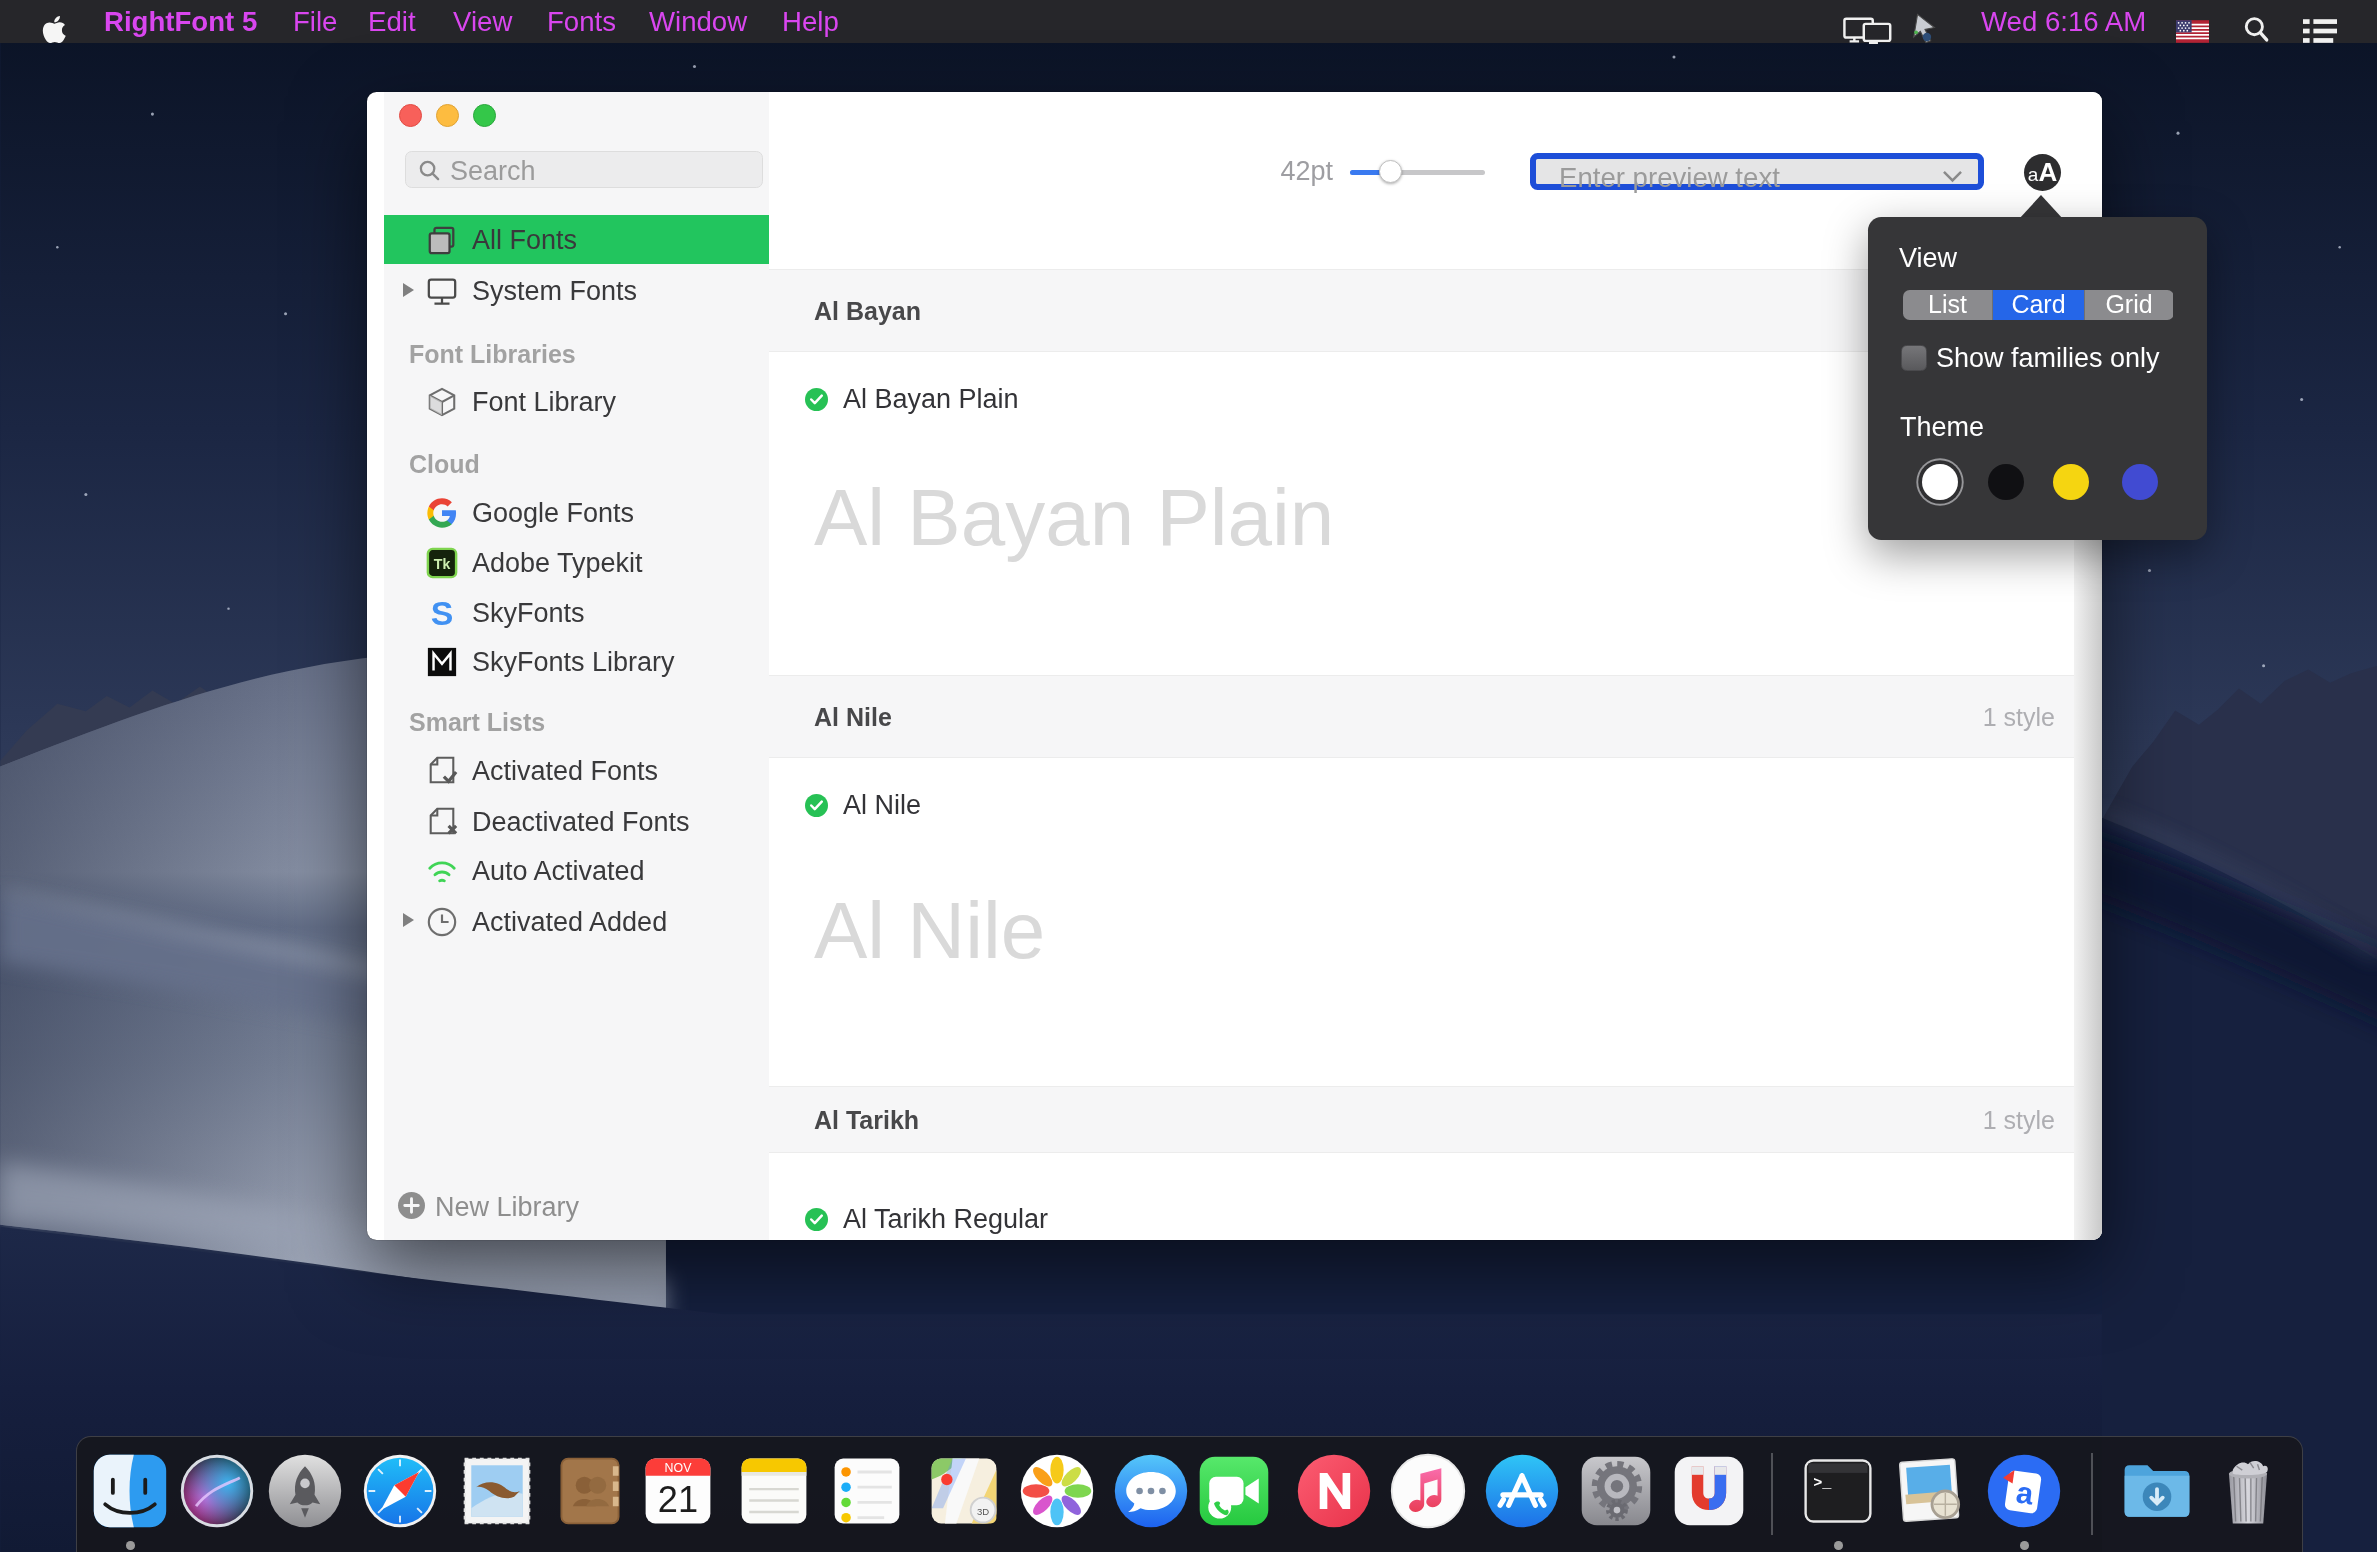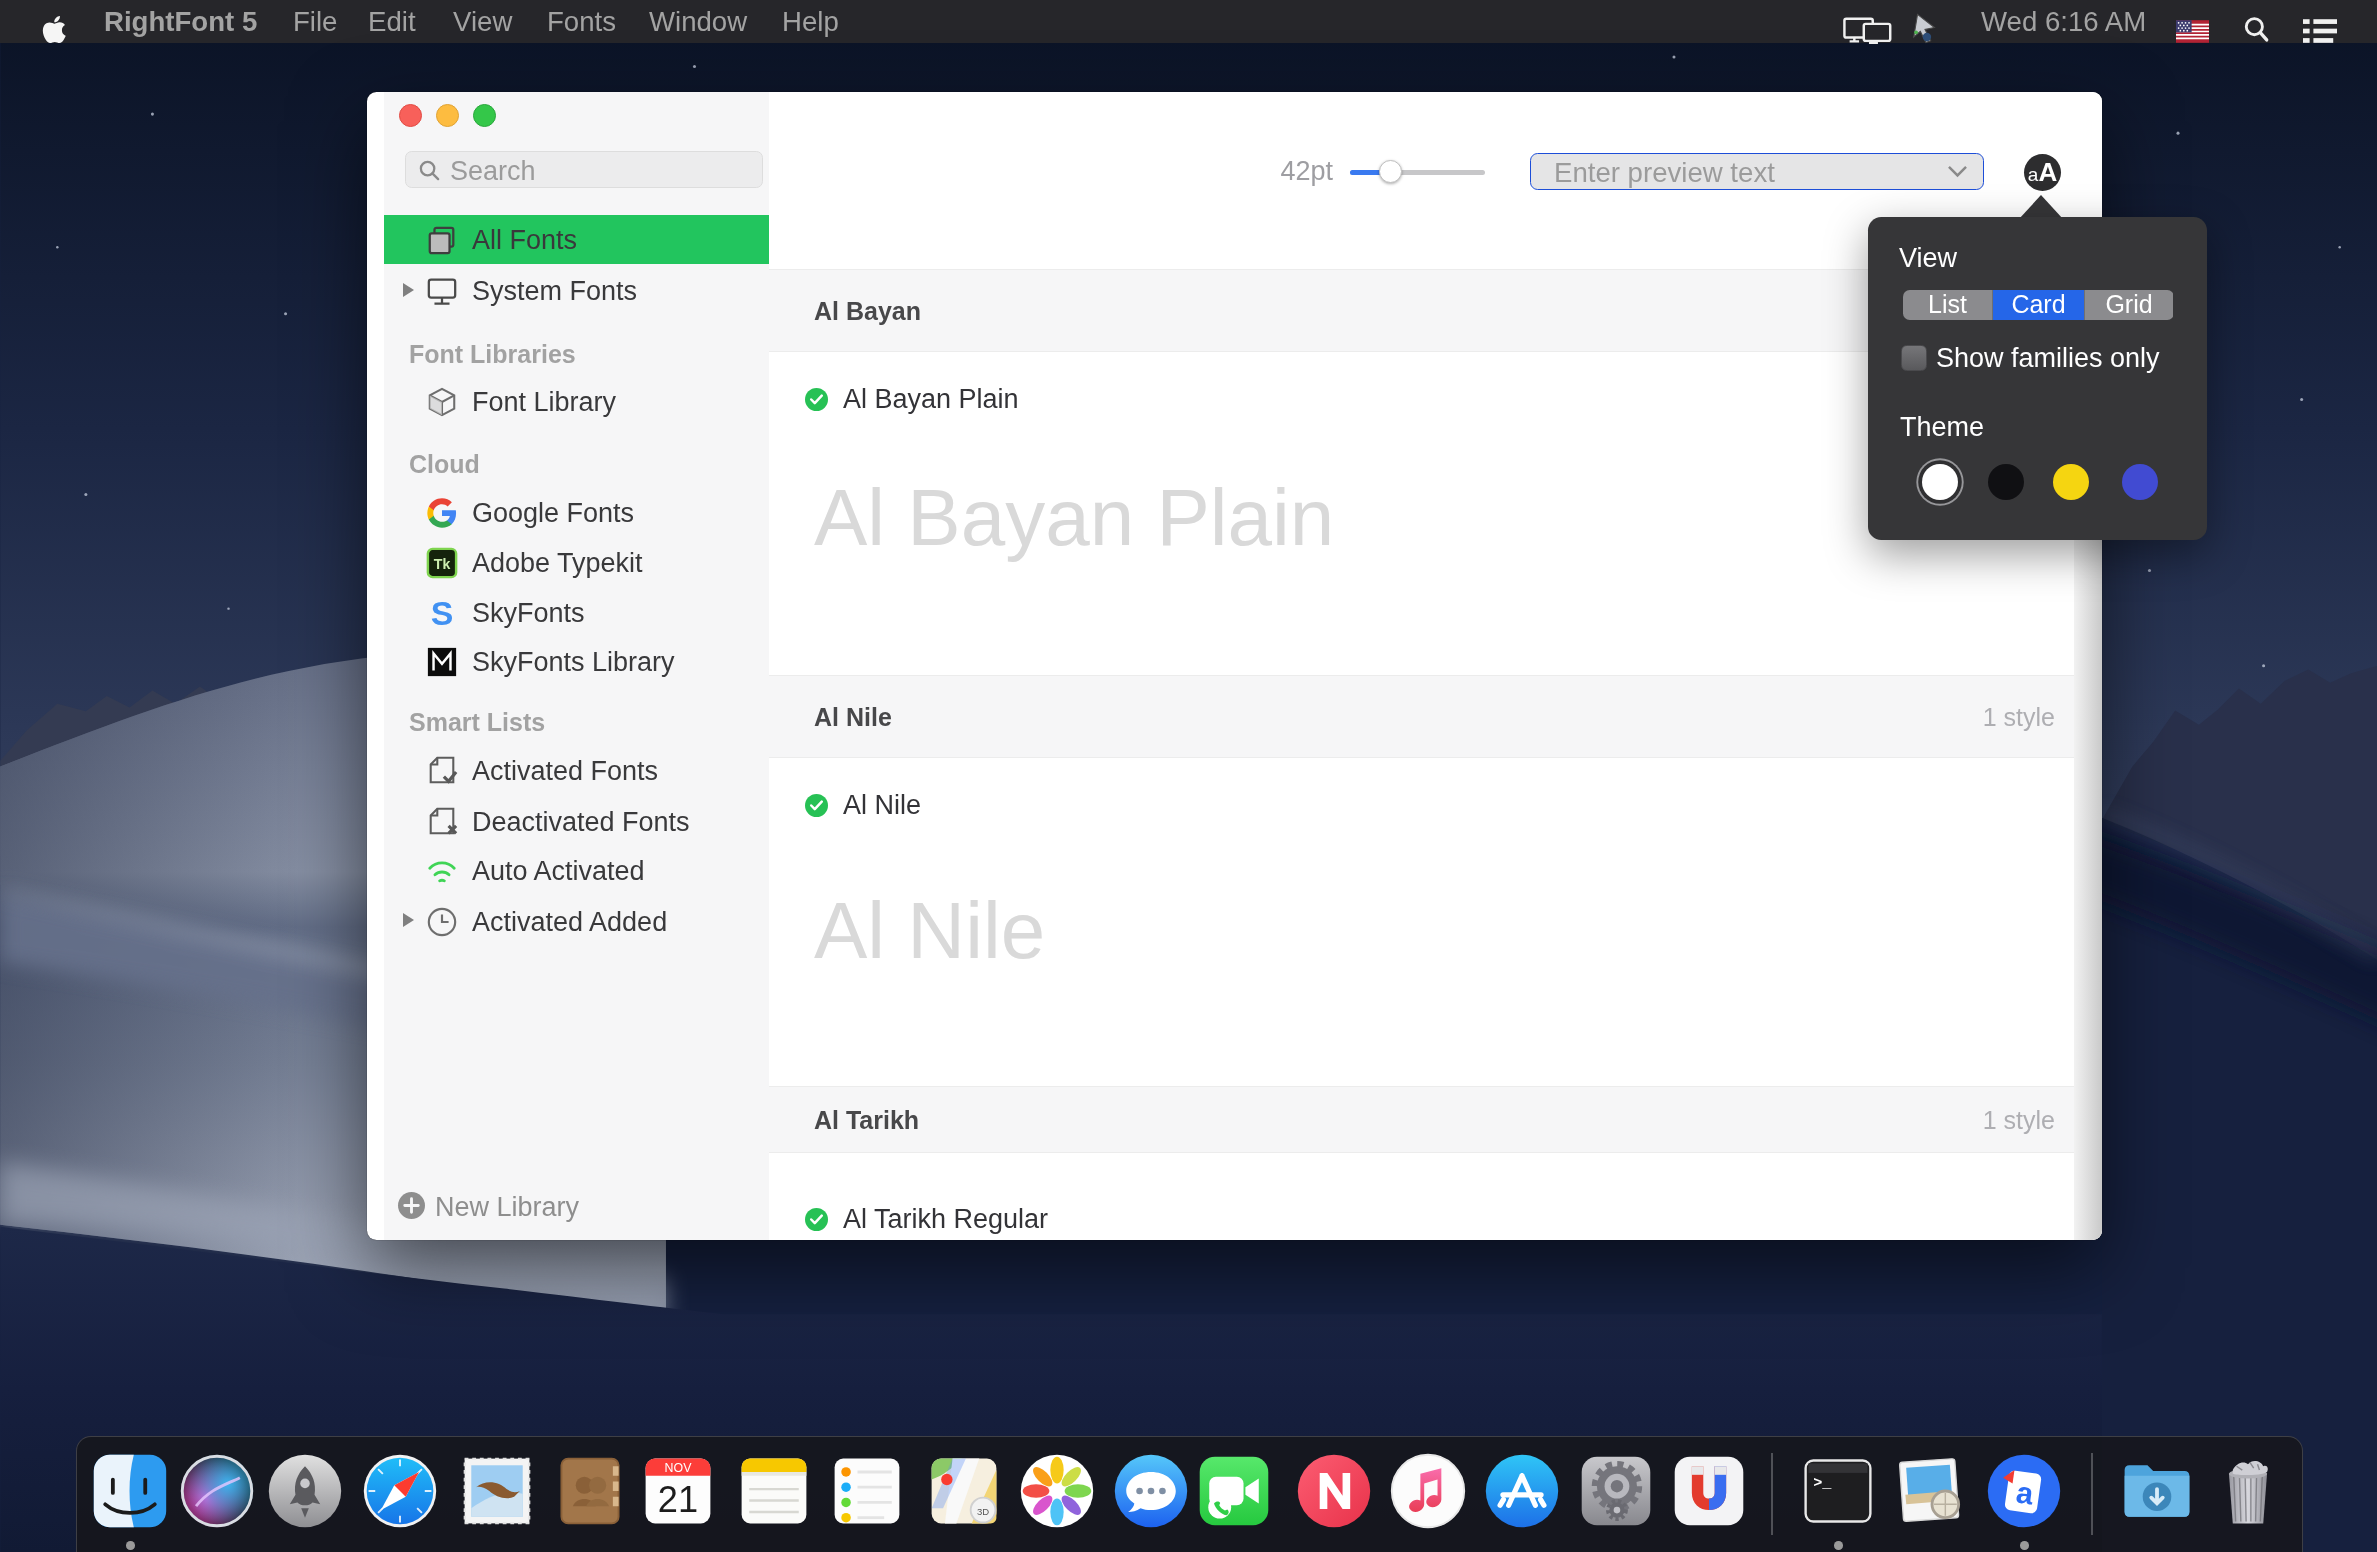--- a/index.html
+++ b/index.html
@@ -2,21 +2,21 @@
 <html style="font-size:15px"><head>
 <meta charset="utf-8">
 <style>
 * { margin:0; padding:0; box-sizing:border-box; }
 html,body { width:2378px; height:1552px; overflow:hidden; }
 body { font-family:"Liberation Sans", sans-serif; }
 #screen { position:relative; width:2378px; height:1552px; overflow:hidden; background:#15203f; }
 #wallpaper { position:absolute; left:0; top:0; }
 
 #menubar { position:absolute; left:0; top:0; width:2378px; height:43px; background:#26262a;
-  color:#a3a3a3; font-size:27.6px; }
+  color:#d946ef; font-size:27.6px; }
 .mb { position:absolute; top:0; height:43px; line-height:43px; }
 
 #window { position:absolute; left:367px; top:92px; width:1735px; height:1148px;
   border-radius:9.5px; overflow:hidden; background:#fff;
   box-shadow:0 28.5px 76px rgba(0,0,0,0.55), 0 0 1px rgba(0,0,0,0.8); }
 #sidebar { position:absolute; left:0; top:0; width:401px; height:1148px; background:#f6f6f7;
   border-right:1px solid #e4e4e5;margin-left:17px; }
 .srow { position:absolute; left:0; width:401px; height:49px; }
 .srow .lbl { position:absolute; left:88px; top:50%; transform:translateY(-50%); font-size:27px; color:#39393b; white-space:nowrap; }
 .srow .ic { position:absolute; left:42px; top:50%; transform:translateY(-50%); width:32px; height:32px; }
@@ -287,21 +287,21 @@
           <path d="M14 7 L14 21 M7 14 L21 14" stroke="#f6f6f7" stroke-width="3" stroke-linecap="round"></path>
         </svg>
       </div>
       <div style="position:absolute; left:51px; top:1100px; font-size:27px; color:#8e8e8e;">New Library</div>
     </div>
     <div id="content">
       <div style="position:absolute; left:476px; top:64px; width:88px; text-align:right; font-size:27px; color:#9e9ea2;">42pt</div>
       <div style="position:absolute; left:581px; top:78px; width:135px; height:4.8px; border-radius:2.9px; background:#c7c7c9;"></div>
       <div style="position:absolute; left:581px; top:78px; width:40px; height:4.8px; border-radius:2.9px; background:#3a7af0;"></div>
       <div style="position:absolute; left:610px; top:68px; width:23px; height:23px; border-radius:50%; background:#fff; border:1px solid #c0c0c0; box-shadow:0 1px 2.9px rgba(0,0,0,0.3);"></div>
-      <div style="position:absolute; left:761px; top:61px; width:454px; height:37px; background:#e5e5e6; border:1px solid #1d4ed8; border-radius:7.6px;">
+      <div style="position:absolute; left:761px; top:61px; width:454px; height:37px; background:#e5e5e6; border:6px solid #1d4ed8; border-radius:7.6px;">
         <div style="position:absolute; left:23px; top:2.9px; font-size:27.6px; color:#9b9b9b;">Enter preview text</div>
         <svg style="position:absolute; right:15px; top:11.4px;" width="21" height="13.3" viewBox="0 0 22 14">
           <path d="M2 2 L11 11 L20 2" fill="none" stroke="#8a8a8a" stroke-width="2.6"></path>
         </svg>
       </div>
       <div style="position:absolute; left:1255px; top:62px; width:37px; height:37px; border-radius:50%; background:#2d2d2f; color:#fff; text-align:center;">
         <span style="font-size:19px; line-height:37px;">a</span><span style="font-size:26px; font-weight:bold; line-height:37px;">A</span>
       </div>
       <div class="band" style="top:177px;">
         <div class="nm">Al Bayan</div>

